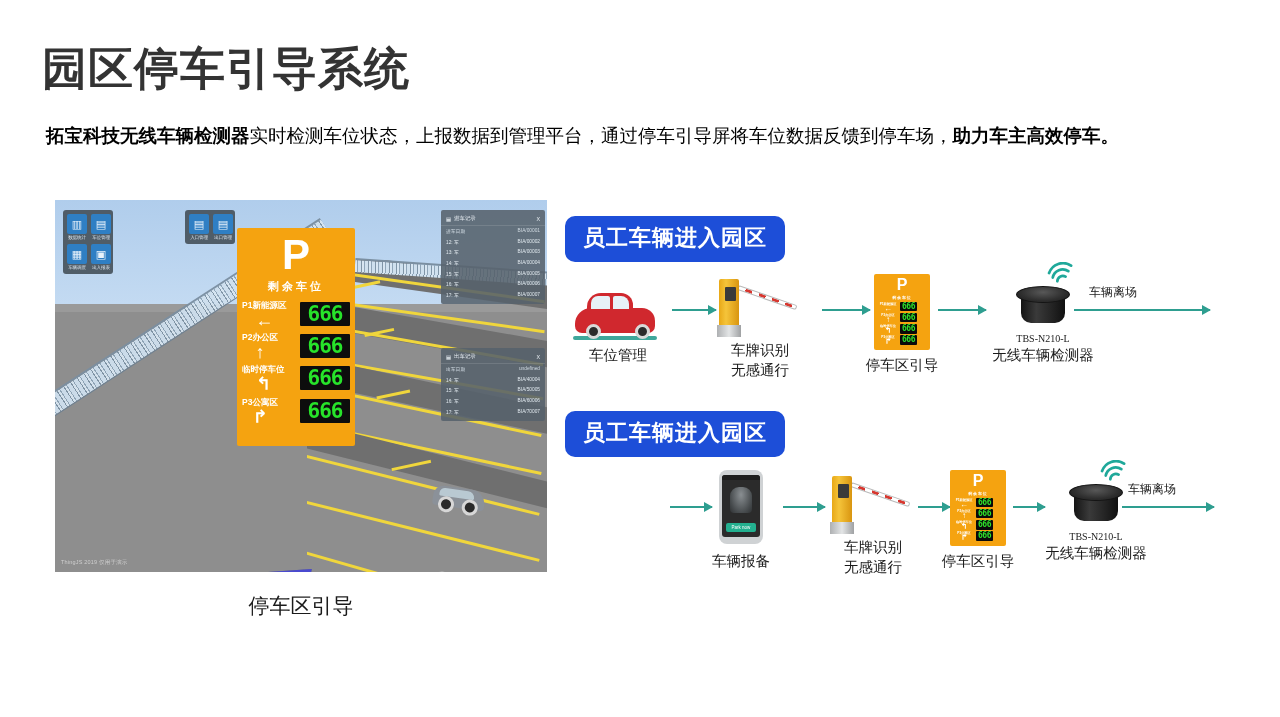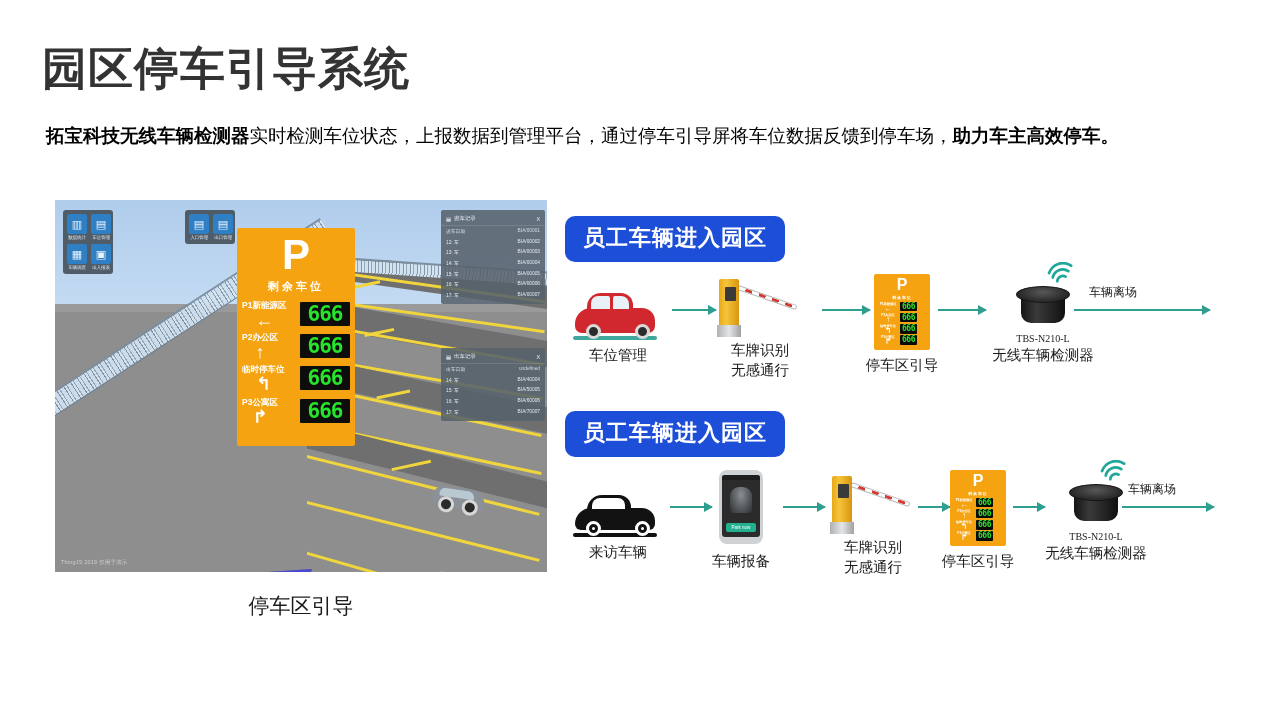--- a/index.html
+++ b/index.html
@@ -581,33 +581,20 @@
     </div>
     <div class="flow-label mono" style="margin-top:4px;">TBS-N210-L</div>
     <div class="flow-label">无线车辆检测器</div>
   </div>
 
   <div class="arrow" style="left:1074px; top:309px; width:136px;"></div>
   <div class="arrow-cap" style="left:1089px; top:284px;">车辆离场</div>
 
   <div class="flow-badge" style="left:565px; top:411px;">员工车辆进入园区</div>
 
-  <div class="flow-node" style="left:573px; top:477px; width:90px;">
-    <div style="width:90px; height:62px;">
-      <div class="car-black">
-        <div class="shadow"></div>
-        <div class="body"></div>
-        <div class="top"></div>
-        <div class="win"></div>
-        <div class="w" style="left:13px;"></div>
-        <div class="w" style="right:13px;"></div>
-      </div>
-    </div>
-    <div class="flow-label" style="margin-top:4px;">来访车辆</div>
-  </div>
 
   <div class="arrow" style="left:670px; top:506px; width:42px;"></div>
 
   <div class="flow-node" style="left:709px; top:470px; width:64px;">
     <div style="width:64px; height:76px; position:relative;">
       <div class="phone">
         <div class="frame"></div>
         <div class="screen">
           <div class="statusbar"></div>
           <div class="carimg"></div>

